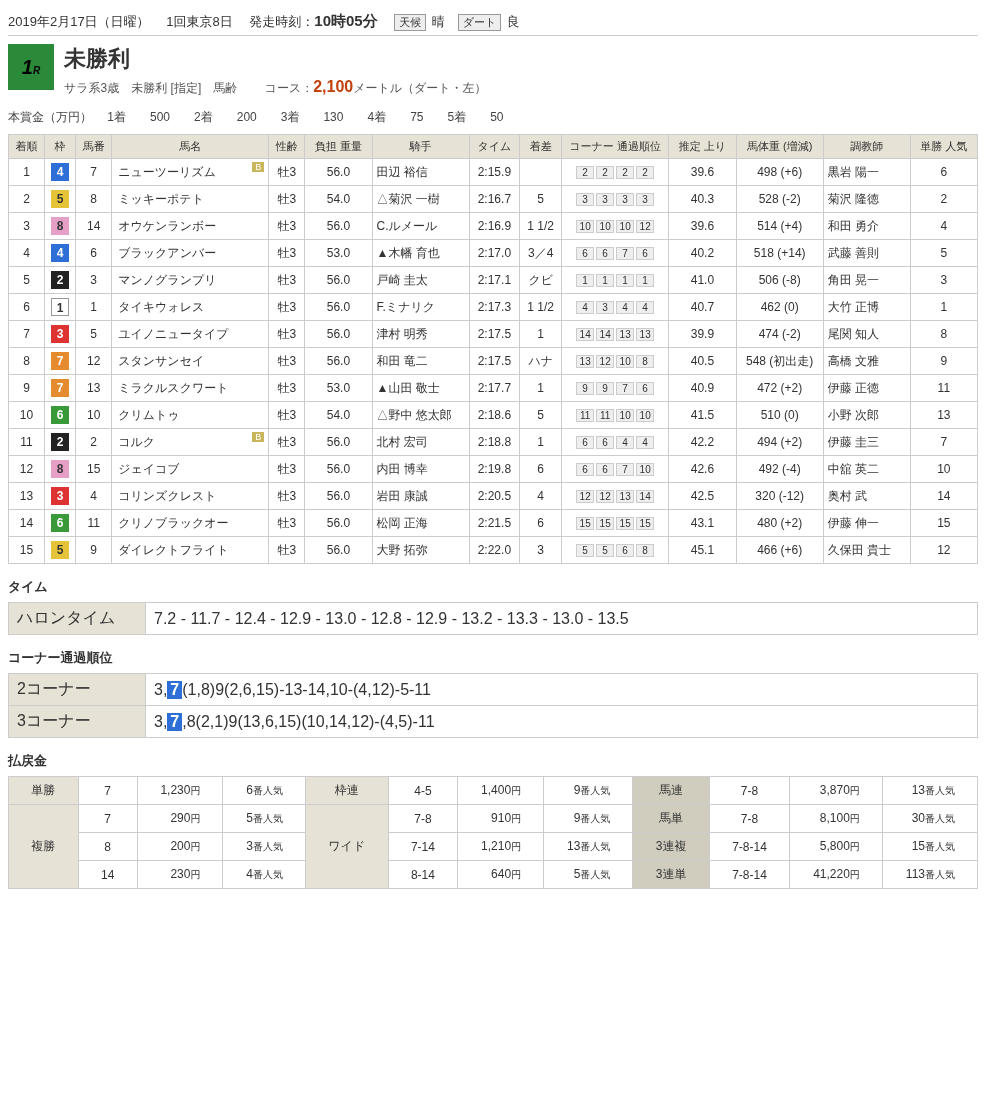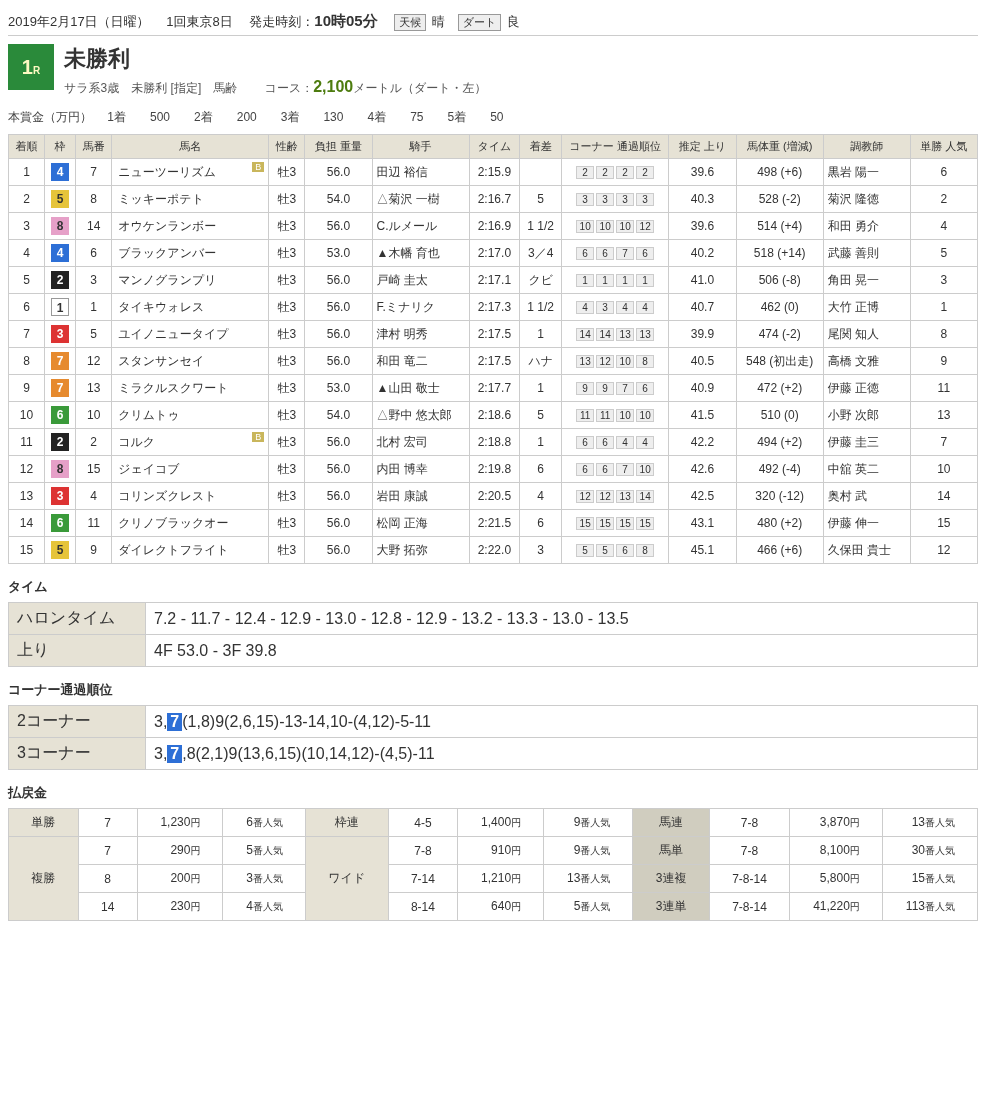--- a/index.html
+++ b/index.html
@@ -1,24 +1,24 @@
 <!DOCTYPE html>
 <html><head>
 <meta charset="utf-8">
 <style>
   body { font-family: "Hiragino Kaku Gothic Pro", "Meiryo", sans-serif; font-size: 12px; color: #333; background: #fff; margin: 0; padding: 8px; width: 986px; box-sizing: border-box; }
   .header-line { font-size: 13px; padding: 4px 0; border-bottom: 1px solid #ccc; }
   .header-line .time { font-weight: bold; font-size: 15px; }
   .tag { display: inline-block; border: 1px solid #999; background: #eee; padding: 0 4px; font-size: 11px; margin: 0 2px; text-align: center; }
   .race-head { display: flex; align-items: flex-start; padding: 8px 0; }
-  .race-num { background: #2a8a3a; color: #fef9c3; width: 46px; height: 46px; display: flex; flex-direction: column; align-items: center; justify-content: center; font-size: 20px; font-weight: bold; margin-right: 10px; }
+  .race-num { background: #2a8a3a; color: #000000; width: 46px; height: 46px; display: flex; flex-direction: column; align-items: center; justify-content: center; font-size: 20px; font-weight: bold; margin-right: 10px; font-style: italic; }
   .race-num small { font-size: 10px; }
   .race-title { font-size: 22px; font-weight: bold; }
   .race-sub { font-size: 12px; color: #555; margin-top: 4px; }
-  .race-sub .dist { font-size: 16px; font-weight: bold; color: #4d7c0f; }
+  .race-sub .dist { font-size: 16px; font-weight: bold; color: #c2410c; }
   .prize-line { font-size: 12px; color: #444; padding: 4px 0 8px; }
   table.results { border-collapse: collapse; width: 100%; }
   table.results th, table.results td { border: 1px solid #ccc; padding: 4px 3px; text-align: center; font-size: 12px; }
   table.results th { background: #e6e2d5; font-weight: normal; font-size: 11px; }
   table.results td.name { text-align: left; padding-left: 6px; position: relative; }
   table.results td.jockey, table.results td.trainer { text-align: left; padding-left: 4px; }
   .waku { color: #fff; display: inline-block; width: 18px; height: 18px; line-height: 18px; text-align: center; font-weight: bold; }
   .w1 { background:#fff; color:#333; border:1px solid #999; box-sizing:border-box; }
   .w2 { background:#222; }
   .w3 { background:#d33; }
@@ -343,24 +343,20 @@
     </tbody>
 </table>
 
 <div class="section-title">タイム</div>
 <table class="sub">
   <tbody>
       <tr>
         <th>ハロンタイム</th>
         <td>7.2 - 11.7 - 12.4 - 12.9 - 13.0 - 12.8 - 12.9 - 13.2 - 13.3 - 13.0 - 13.5</td>
       </tr>
-  <tr>
-        <th>上り</th>
-        <td>4F 53.0 - 3F 39.8</td>
-      </tr>
 </tbody>
   </table>
 
 <div class="section-title">コーナー通過順位</div>
 <table class="sub">
   <tbody id="corner-body">
   <tr>
     <th>2コーナー</th>
     <td>3,<span class="corner-num-blue">7</span>(1,8)9(2,6,15)-13-14,10-(4,12)-5-11</td>
   </tr>

